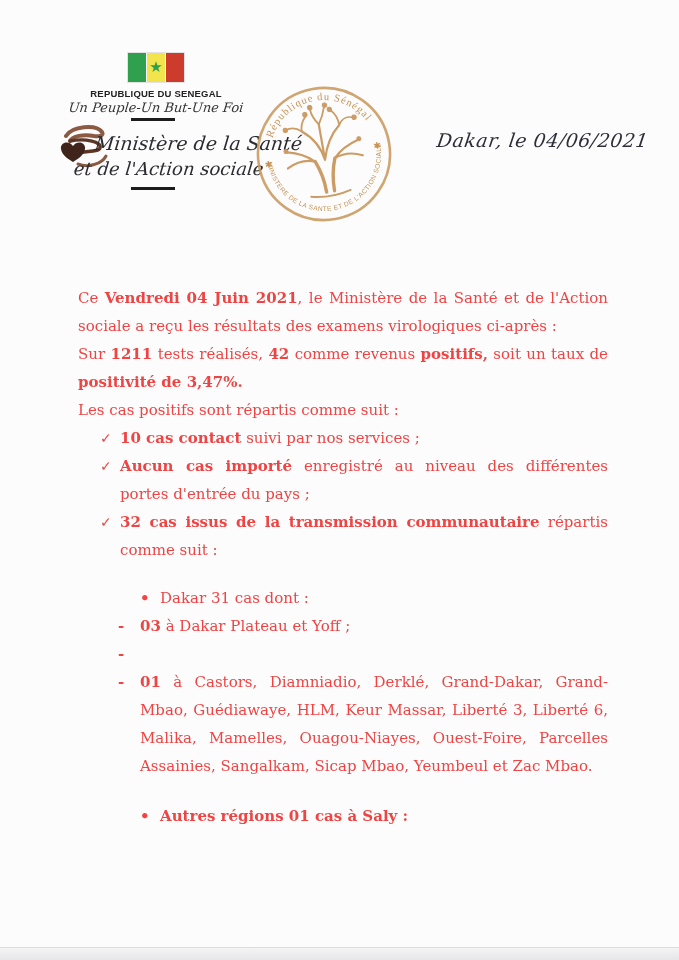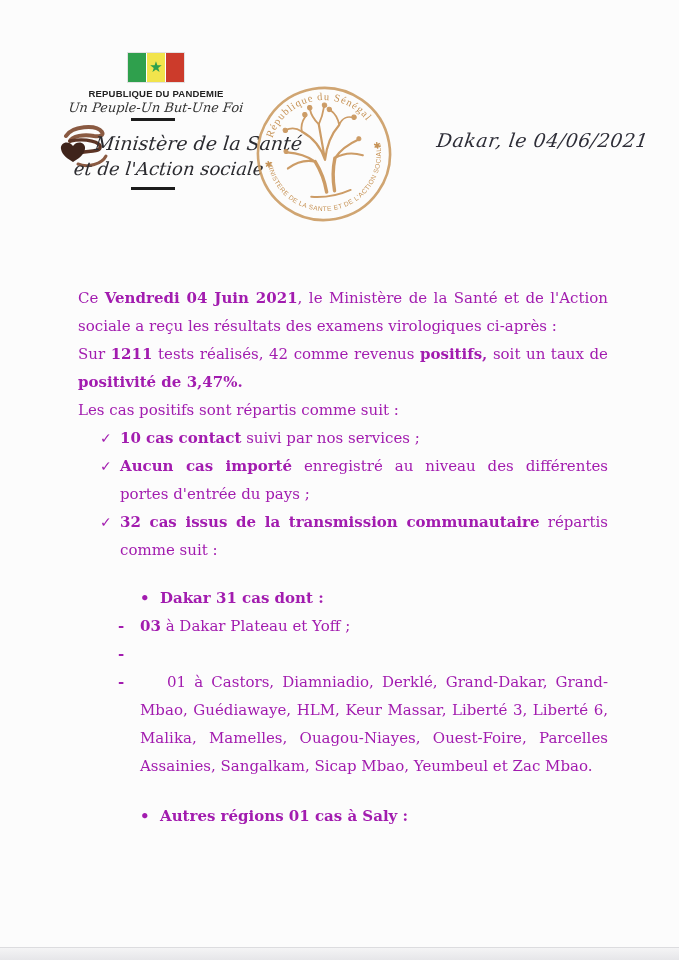--- a/index.html
+++ b/index.html
@@ -50,21 +50,21 @@
   
   .title { position:absolute; left:0; top:221px; width:100%; text-align:center;
            font-family:"Liberation Sans", sans-serif; font-weight:bold;
            font-size:17px; color:#161616; }
   .title .t1, .title .t2 { line-height:31px; }
   .title span { text-decoration:underline; text-underline-offset:3px;
                 text-decoration-thickness:1.5px; letter-spacing:.2px; }
 
   
   .body { position:absolute; left:78px; top:284px; width:530px;
-          font-size:15px; line-height:28px; text-align:justify; color:#a21caf; }
+          font-size:15px; line-height:28px; text-align:justify; color:#ef4444; }
   .body p { margin:0; }
   .list-item { display:flex; }
   .list-item .marker { flex:none; }
   .list-item .itext { flex:1; text-align:justify; }
   .check-item { padding-left:22px; } .check-item .marker { width:20px; font-size:14px; }
   .dash-item  { padding-left:40px; } .dash-item .marker  { width:22px; font-weight:bold; }
   .bullet-item{ padding-left:62px; font-weight:bold; } .bullet-item .marker { width:20px; }
   .bullet-item.dakar  { margin-top:20px; }
   .bullet-item.autres { margin-top:22px; }
 </style>
@@ -74,21 +74,21 @@
 <div class="page">
 
   <div class="flag-block">
     <div class="flag">
       <div class="band green"></div>
       <div class="band yellow">
         <span class="star">★</span>
       </div>
       <div class="band red"></div>
     </div>
-    <div class="rep-name">REPUBLIQUE DU PANDEMIE</div>
+    <div class="rep-name">REPUBLIQUE DU SENEGAL</div>
     <div class="motto">Un Peuple-Un But-Une Foi</div>
   </div>
 
   <div class="rule rule-top"></div>
   <svg class="ministry-logo" viewBox="0 0 54 46">
     <path d="M10 12 C16 2 40 0 46 8 C48 11 44 13 38 12 C28 10 16 12 14 17" fill="none" stroke="#8a5a42" stroke-width="4" stroke-linecap="round"></path>
     <path d="M14 17 C30 14 46 18 44 24 C42 29 26 26 20 30" fill="none" stroke="#5d3526" stroke-width="3.4" stroke-linecap="round"></path>
     <path d="M17 22 C13 16 4 18 5 25 C6 31 12 35 17 38 C22 35 28 31 29 25 C30 18 21 16 17 22 Z" fill="#3f241b"></path>
     <path d="M22 40 C32 44 46 40 50 32" fill="none" stroke="#8a5a42" stroke-width="3" stroke-linecap="round"></path>
   </svg>
@@ -127,51 +127,51 @@
         <circle cx="109" cy="63" r="2" fill="#c9945a"></circle>
       <path d="M52 112 Q72 117 92 112" stroke-width="2"></path>
     </g>
   </svg>
 
   <div class="dateline">Dakar, le 04/06/2021</div>
 
 
   <div class="body">
     <p><span>Ce </span><span style="font-weight: bold;">Vendredi 04 Juin 2021</span><span>, le Ministère de la Santé et de l'Action sociale a reçu les résultats des examens virologiques ci-après :</span></p>
-    <p><span>Sur </span><span style="font-weight: bold;">1211</span><span> tests réalisés, </span><span style="font-weight: normal;">42</span><span> comme revenus </span><span style="font-weight: bold;">positifs,</span><span> soit un taux de </span><span style="font-weight: bold;">positivité de 3,47%.</span></p>
+    <p><span>Sur </span><span style="font-weight: bold;">1211</span><span> tests réalisés, </span><span style="font-weight: bold;">42</span><span> comme revenus </span><span style="font-weight: bold;">positifs,</span><span> soit un taux de </span><span style="font-weight: bold;">positivité de 3,47%.</span></p>
     <p>Les cas positifs sont répartis comme suit :</p>
 
     <div class="list-item check-item">
       <span class="marker">✓</span>
       <span class="itext"><span style="font-weight: bold;">10 cas contact</span><span> suivi par nos services ;</span></span>
     </div>
     <div class="list-item check-item">
       <span class="marker">✓</span>
       <span class="itext"><span style="font-weight: bold; margin-top: 28px;">Aucun cas importé</span><span> enregistré au niveau des différentes portes d'entrée du pays ;</span></span>
     </div>
     <div class="list-item check-item">
       <span class="marker">✓</span>
       <span class="itext"><span style="font-weight: bold;">32 cas issus de la transmission communautaire</span><span> répartis comme suit :</span></span>
     </div>
 
     <div class="list-item bullet-item dakar">
       <span class="marker">•</span>
-      <span class="itext"><span style="font-weight: bold;">Dakar 31 cas dont :</span></span>
+      <span class="itext"><span style="font-weight: normal;">Dakar 31 cas dont :</span></span>
     </div>
 
     <div class="list-item dash-item">
       <span class="marker">-</span>
       <span class="itext"><span style="font-weight: bold;">03</span><span> à Dakar Plateau et Yoff ;</span></span>
     </div>
     <div class="list-item dash-item">
       <span class="marker">-</span>
     </div>
     <div class="list-item dash-item">
       <span class="marker">-</span>
-      <span class="itext"><span style="font-weight: normal; margin-left: 27px;">01</span><span> à Castors, Diamniadio, Derklé, Grand-Dakar, Grand-Mbao, Guédiawaye, HLM, Keur Massar, Liberté 3, Liberté 6, Malika, Mamelles, Ouagou-Niayes, Ouest-Foire, Parcelles Assainies, Sangalkam, Sicap Mbao, Yeumbeul et Zac Mbao.</span></span>
+      <span class="itext"><span style="font-weight: bold;">01</span><span> à Castors, Diamniadio, Derklé, Grand-Dakar, Grand-Mbao, Guédiawaye, HLM, Keur Massar, Liberté 3, Liberté 6, Malika, Mamelles, Ouagou-Niayes, Ouest-Foire, Parcelles Assainies, Sangalkam, Sicap Mbao, Yeumbeul et Zac Mbao.</span></span>
     </div>
 
     <div class="list-item bullet-item autres">
       <span class="marker">•</span>
       <span class="itext"><span style="font-weight: bold;">Autres régions 01 cas à Saly :</span></span>
     </div>
   </div>
 
   <div class="page-bottom-edge"></div>
 </div>

